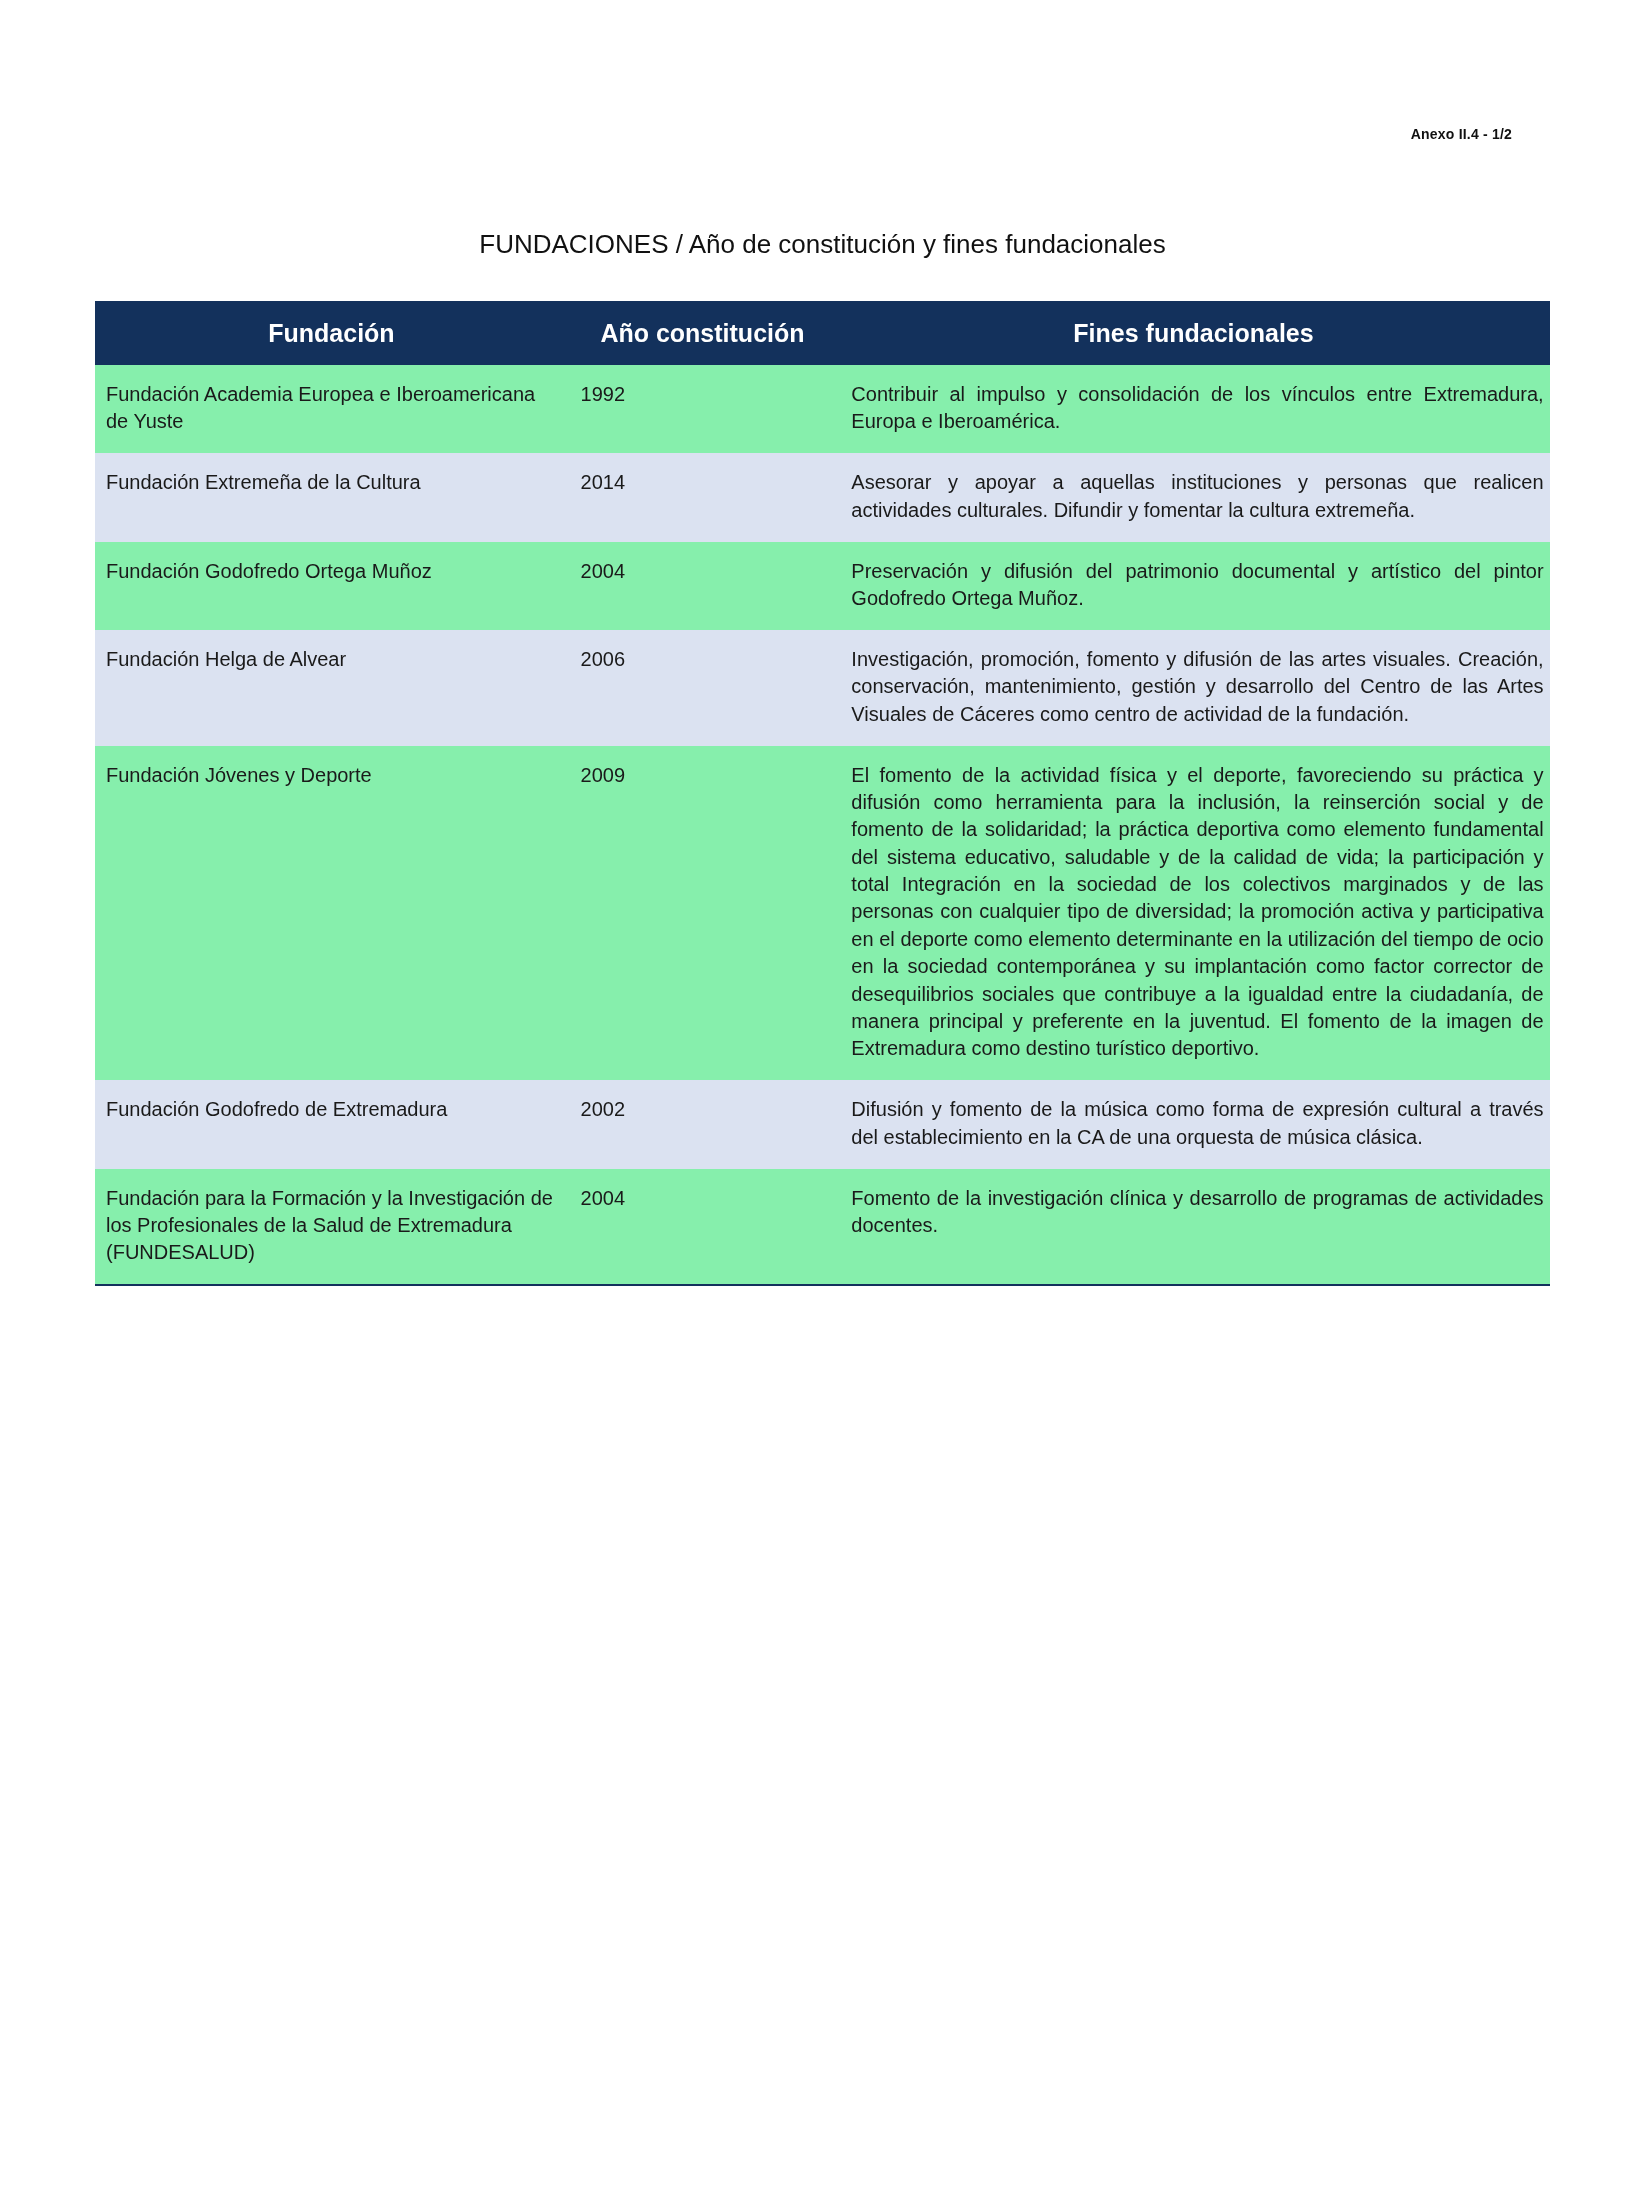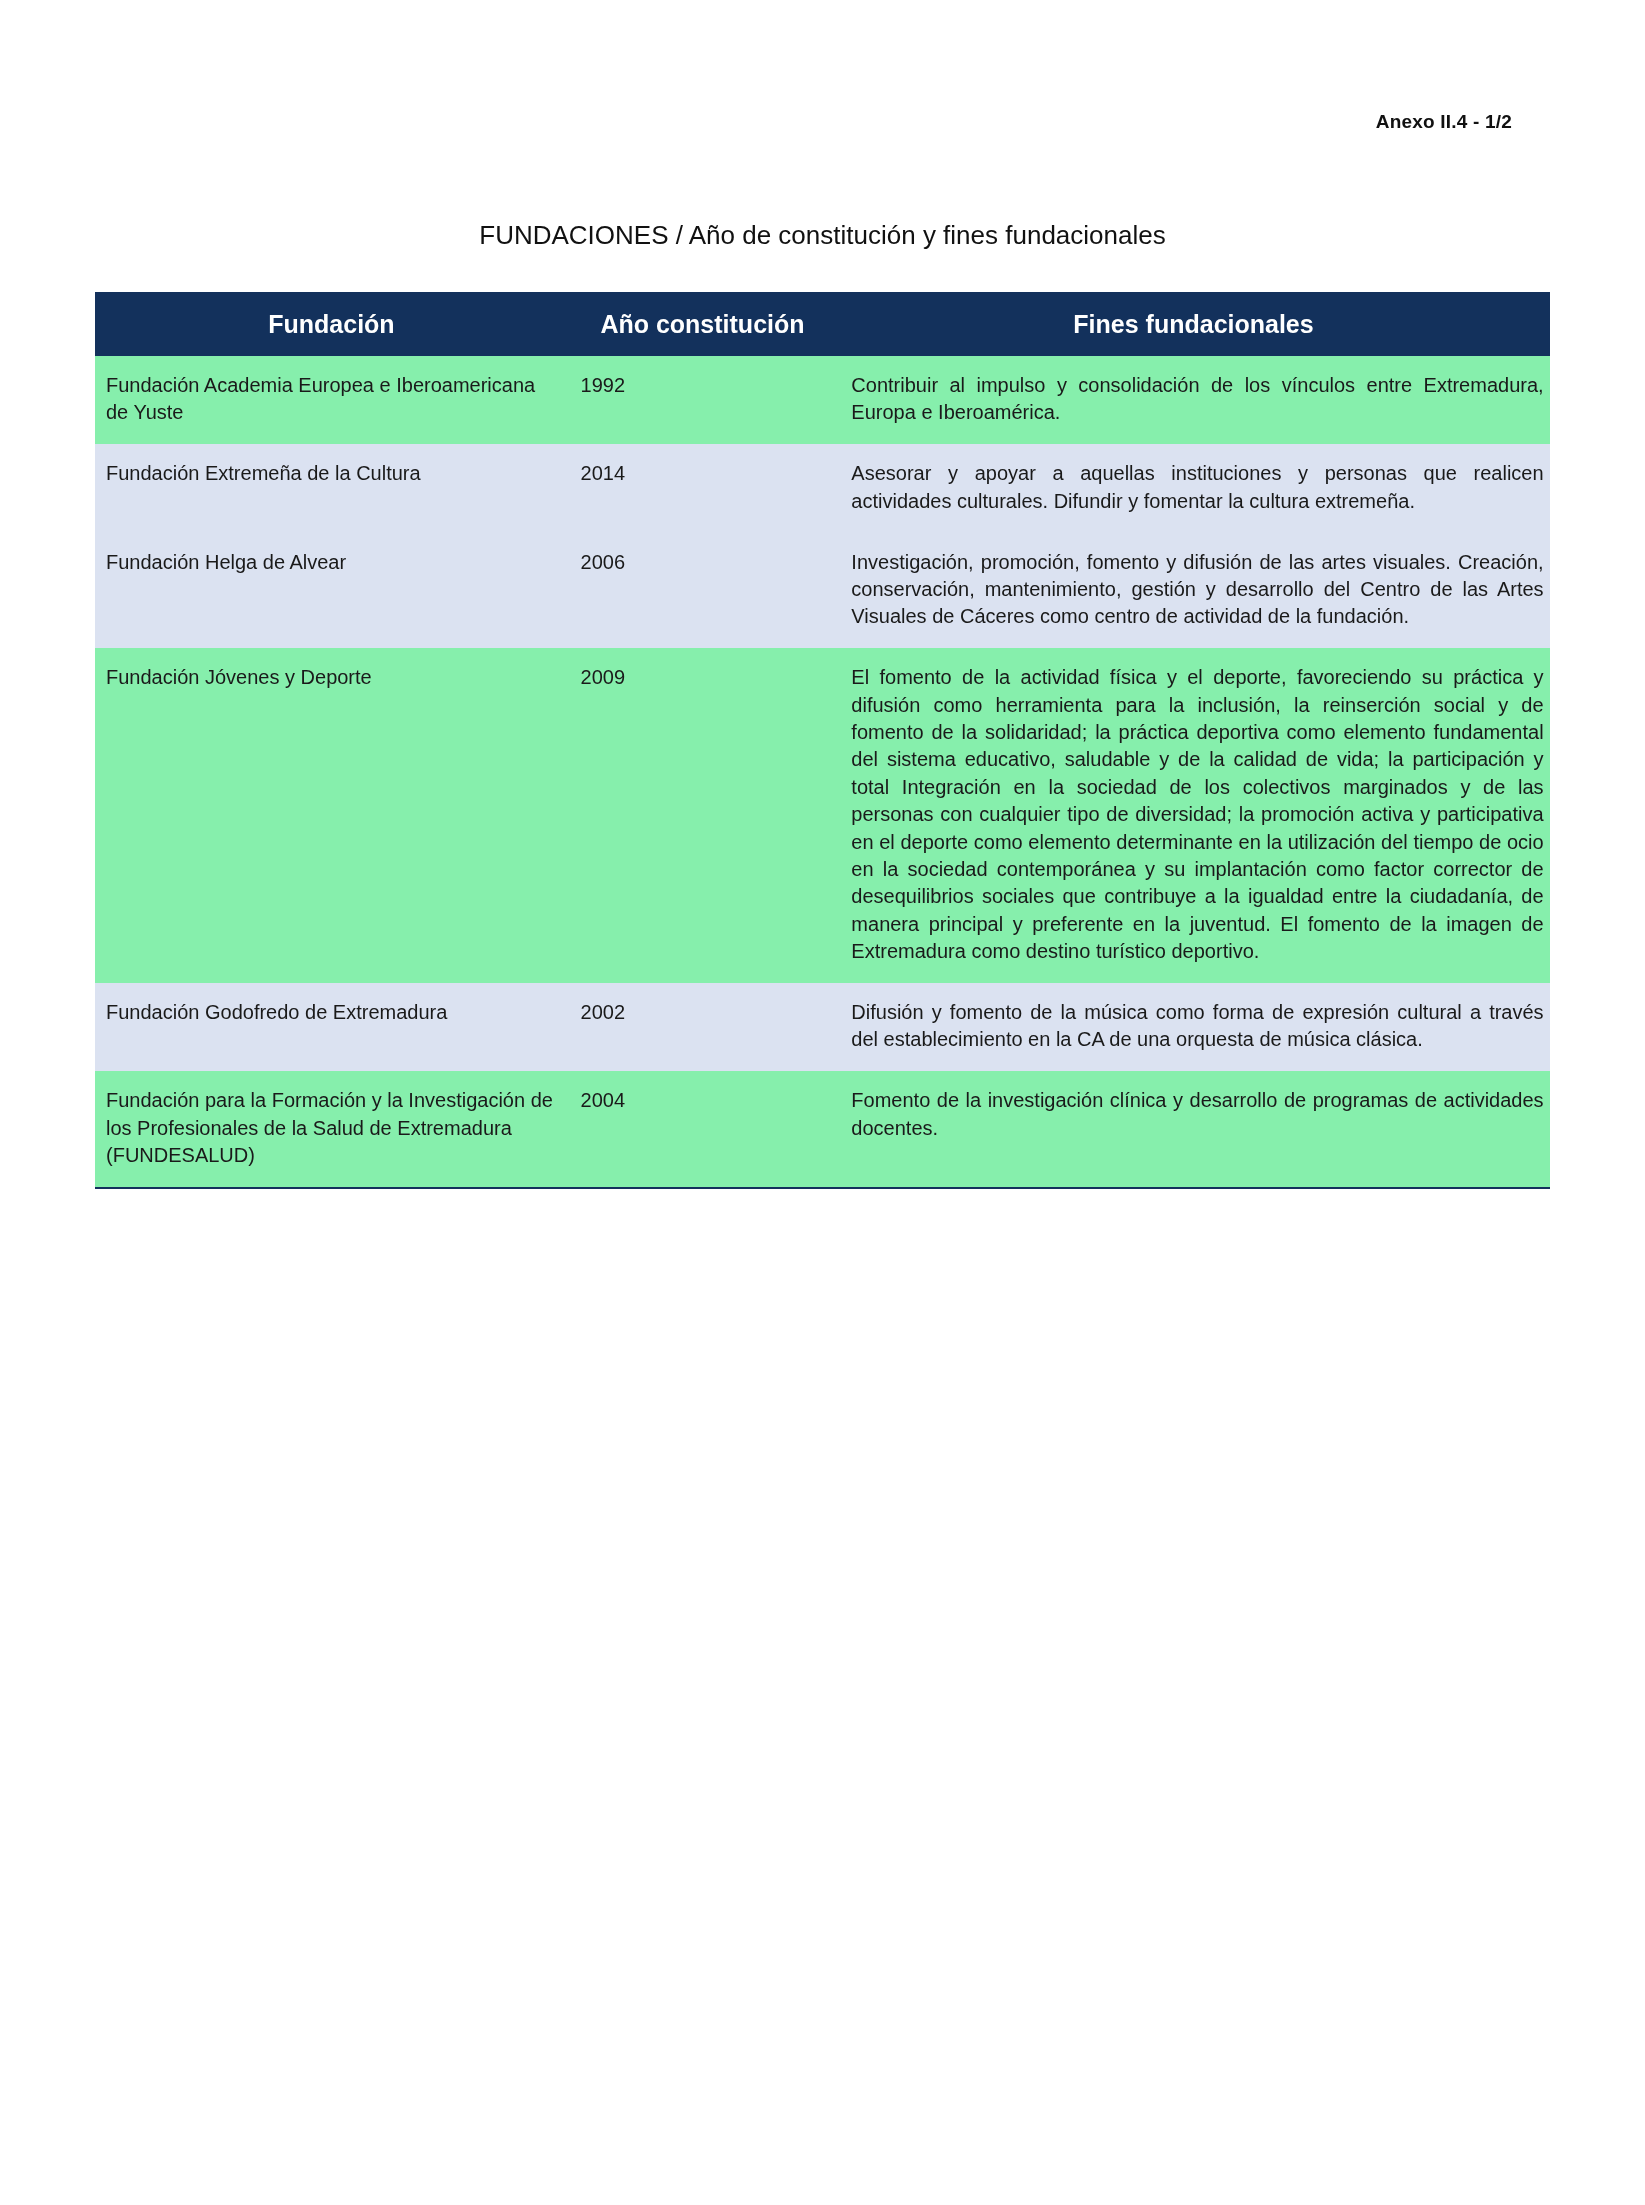--- a/index.html
+++ b/index.html
@@ -15,25 +15,25 @@
     position: relative;
   }
   .page {
     box-sizing: border-box;
     width: 1645px;
     min-height: 2205px;
     padding: 111px 95px 0 95px;
   }
   .doc-header {
     text-align: right;
-    font-size: 19px;
+    font-size: 14px;
     font-weight: bold;
     color: #111111;
     letter-spacing: 0.2px;
-    margin: 0 38px 0 0;
+    margin: 15px 38px 0 0;
   }
   .doc-title {
     text-align: center;
     font-size: 26px;
     font-weight: normal;
     color: #111111;
     margin: 87px 0 0 0;
   }
   table.fund-table {
     width: 100%;
@@ -111,20 +111,25 @@
       <tr class="plain">
         <td class="cell-name">Fundación Academia Europea e Iberoamericana de Yuste</td>
         <td class="cell-year">1992</td>
         <td class="cell-aims">Contribuir al impulso y consolidación de los vínculos entre Extremadura, Europa e Iberoamérica.</td>
       </tr>
       <tr class="alt">
         <td class="cell-name">Fundación Extremeña de la Cultura</td>
         <td class="cell-year">2014</td>
         <td class="cell-aims">Asesorar y apoyar a aquellas instituciones y personas que realicen actividades culturales. Difundir y fomentar la cultura extremeña.</td>
       </tr>
+      <tr class="plain">
+        <td class="cell-name">Fundación Godofredo Ortega Muñoz</td>
+        <td class="cell-year">2004</td>
+        <td class="cell-aims">Preservación y difusión del patrimonio documental y artístico del pintor Godofredo Ortega Muñoz.</td>
+      </tr>
       <tr class="alt">
         <td class="cell-name">Fundación Helga de Alvear</td>
         <td class="cell-year">2006</td>
         <td class="cell-aims">Investigación, promoción, fomento y difusión de las artes visuales. Creación, conservación, mantenimiento, gestión y desarrollo del Centro de las Artes Visuales de Cáceres como centro de actividad de la fundación.</td>
       </tr>
       <tr class="plain">
         <td class="cell-name">Fundación Jóvenes y Deporte</td>
         <td class="cell-year">2009</td>
         <td class="cell-aims">El fomento de la actividad física y el deporte, favoreciendo su práctica y difusión como herramienta para la inclusión, la reinserción social y de fomento de la solidaridad; la práctica deportiva como elemento fundamental del sistema educativo, saludable y de la calidad de vida; la participación y total Integración en la sociedad de los colectivos marginados y de las personas con cualquier tipo de diversidad; la promoción activa y participativa en el deporte como elemento determinante en la utilización del tiempo de ocio en la sociedad contemporánea y su implantación como factor corrector de desequilibrios sociales que contribuye a la igualdad entre la ciudadanía, de manera principal y preferente en la juventud. El fomento de la imagen de Extremadura como destino turístico deportivo.</td>
       </tr>

